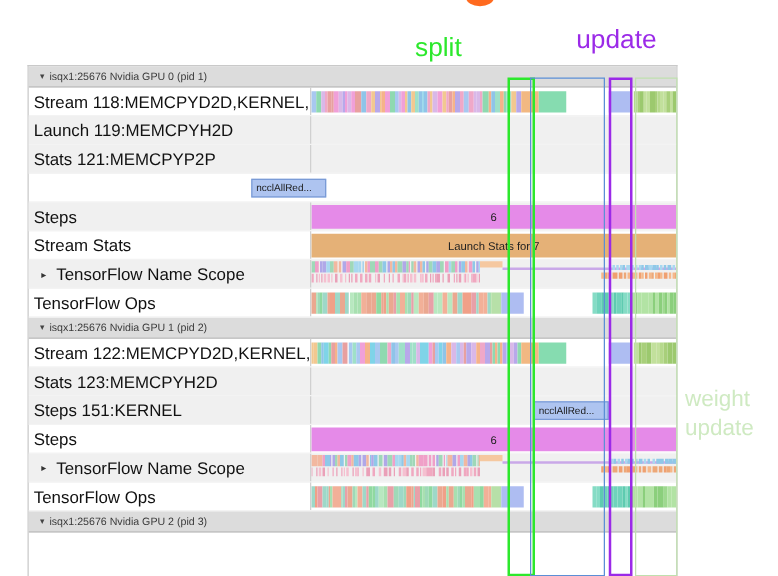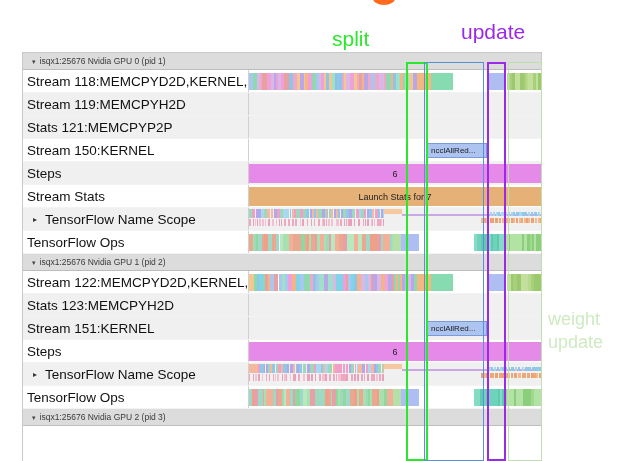--- a/index.html
+++ b/index.html
@@ -147,34 +147,31 @@
           <div class="stripes" style="left: 277.161px; width: 2.30451px; top: 3px; height: 17px; background: rgb(182, 217, 140);"></div>
           <div class="stripes" style="left: 279.466px; width: 2.50424px; top: 3px; height: 17px; background: rgb(194, 224, 156);"></div>
           <div class="stripes" style="left: 281.97px; width: 2.45807px; top: 3px; height: 17px; background: rgb(194, 224, 156);"></div>
           <div class="stripes" style="left: 284.428px; width: 2.13098px; top: 3px; height: 17px; background: rgb(168, 207, 122);"></div>
           <div class="stripes" style="left: 286.559px; width: 2.54226px; top: 3px; height: 17px; background: rgb(194, 224, 156);"></div>
           <div class="stripes" style="left: 289.101px; width: 2.89874px; top: 3px; height: 17px; background: rgb(156, 201, 110);"></div>
         </div>
       </div>
       <div class="row alt">
         <div class="lbl">
-          <span>Stream 119:MEMCPYH2D</span>
+          <span>Launch 119:MEMCPYH2D</span>
         </div>
         <div class="track"></div>
       </div>
       <div class="row alt">
         <div class="lbl">
           <span>Stats 121:MEMCPYP2P</span>
         </div>
         <div class="track"></div>
       </div>
       <div class="row">
-        <div class="lbl">
-          <span>Stream 150:KERNEL</span>
-        </div>
         <div class="track">
           <div class="nccl-bar" style="position: absolute; left: 178px; top: 4px; width: 60px; height: 15px;">ncclAllRed...</div>
         </div>
       </div>
       <div class="row alt">
         <div class="lbl">
           <span>Steps</span>
         </div>
         <div class="track">
           <div style="position: absolute; left: 0px; width: 292px; top: 2px; height: 19px; background: rgb(229, 138, 232);">
@@ -496,21 +493,21 @@
         </div>
       </div>
       <div class="row alt">
         <div class="lbl">
           <span>Stats 123:MEMCPYH2D</span>
         </div>
         <div class="track"></div>
       </div>
       <div class="row alt">
         <div class="lbl">
-          <span>Stream 151:KERNEL</span>
+          <span>Steps 151:KERNEL</span>
         </div>
         <div class="track">
           <div class="nccl-bar" style="position: absolute; left: 178px; top: 4px; width: 60px; height: 15px;">ncclAllRed...</div>
         </div>
       </div>
       <div class="row">
         <div class="lbl">
           <span>Steps</span>
         </div>
         <div class="track">

